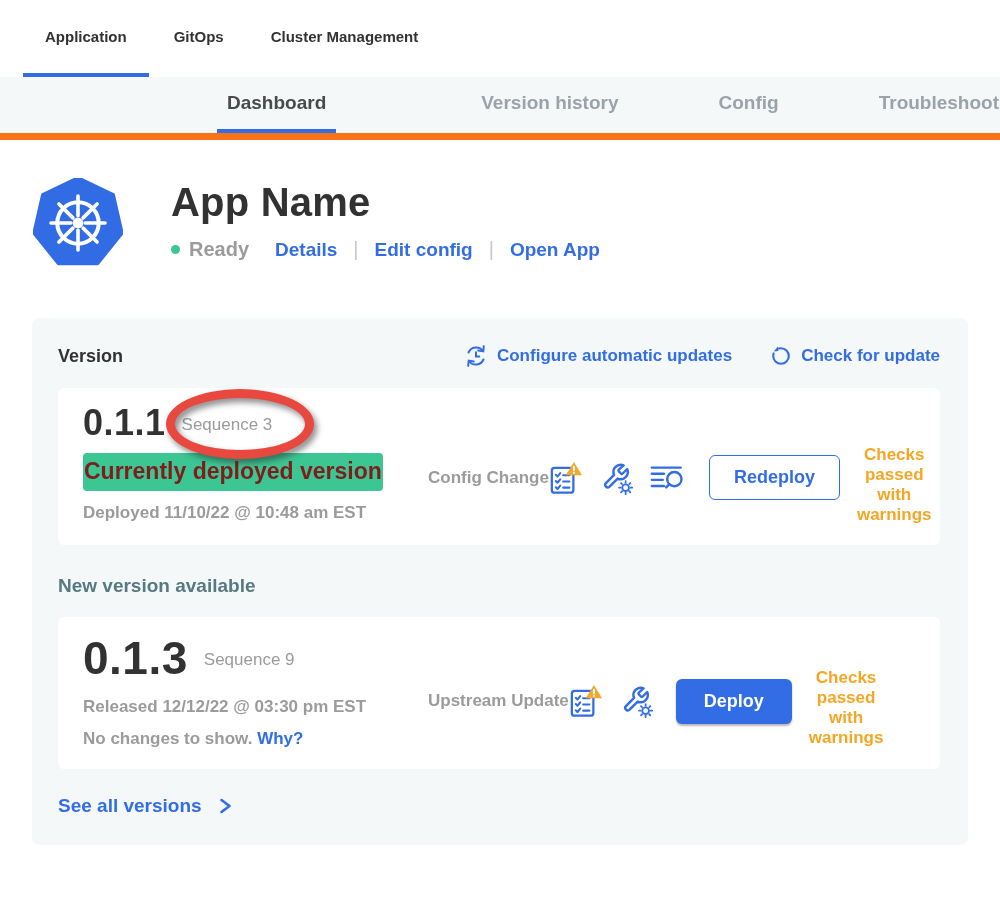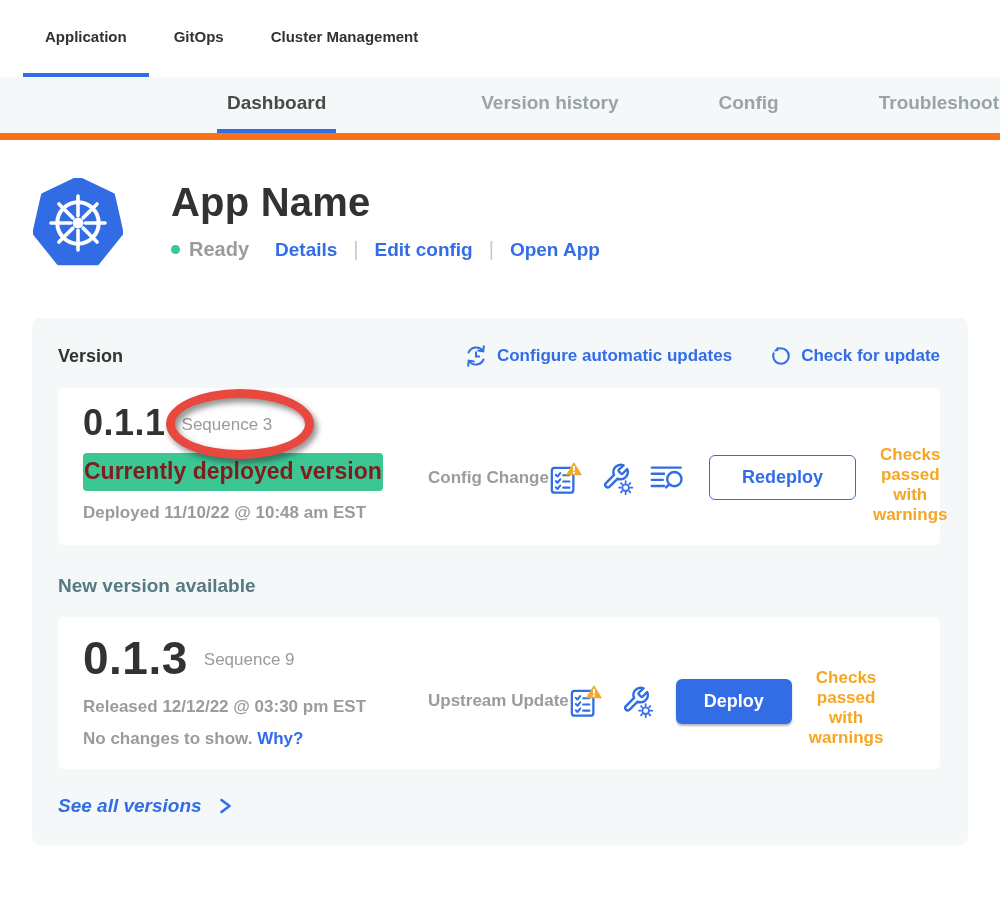--- a/index.html
+++ b/index.html
@@ -51,26 +51,26 @@
   .meta-line { font-size:17px; font-weight:700; color:#9B9B9B; margin-top:12px; }
   .why-link { color:#326DE6; cursor:pointer; }
 
   .card-right { flex:1; display:flex; flex-direction:row;gap:17px; }
   .card-right-top { display:flex; align-items:center; }
   .source-type { font-size:17px; font-weight:700; color:#9B9B9B; margin-left:15px; white-space:nowrap; }
   .icon-group { margin-left:auto; display:flex; align-items:center; gap:15px; margin-right:22px; }
   .action-icon { cursor:pointer; display:block; }
   .checks-status { text-align:center; font-size:17px; font-weight:700; color:#F5A623; margin-top:15px; padding-right:60px; }
 
-  .btn { font-family:inherit; font-size:18px; font-weight:700; border-radius:6px; padding:11px 32px; cursor:pointer; }
+  .btn { font-family:inherit; font-size:18px; font-weight:700; border-radius:6px; padding:11px 24px; cursor:pointer; }
   .btn-outline { background:#fff; color:#326DE6; border:1.5px solid #326DE6; }
   .btn-primary { background:#326DE6; color:#fff; border:none; padding:12px 28px; box-shadow:0 2px 2px rgba(50,50,50,0.35); }
 
   .new-version-heading { font-size:19px; font-weight:700; color:#577981; margin:30px 0 0 0; }
-  .see-all { display:flex; align-items:center; gap:16px; margin-top:26px; font-size:19px; font-weight:700; color:#326DE6; cursor:pointer;font-style:italic; }
+  .see-all { display:flex; align-items:center; gap:16px; margin-top:26px; font-size:19px; font-weight:700; color:#326DE6; cursor:pointer; }
 
   
   .annotation-ellipse { position:absolute; left:108px; top:1px; width:148px; height:70px;
     border:9px solid #E8483D; border-radius:50%; pointer-events:none; z-index:5;
     filter:drop-shadow(3px 4px 3px rgba(40,40,40,0.55)); }
 
   .card1-top { padding-top:28px; }
   .card2-top { padding-top:22px; }
 </style>
 </head>

